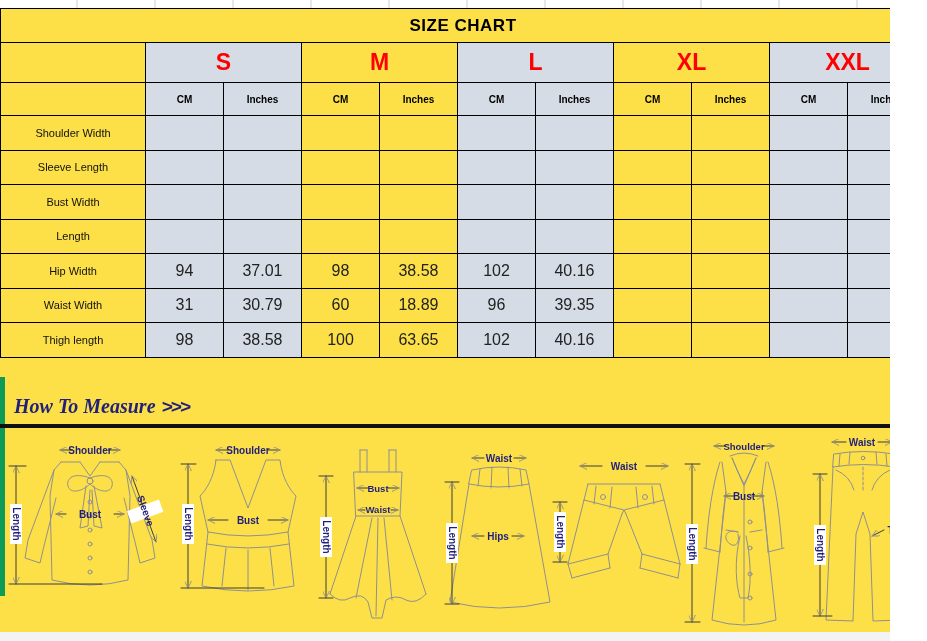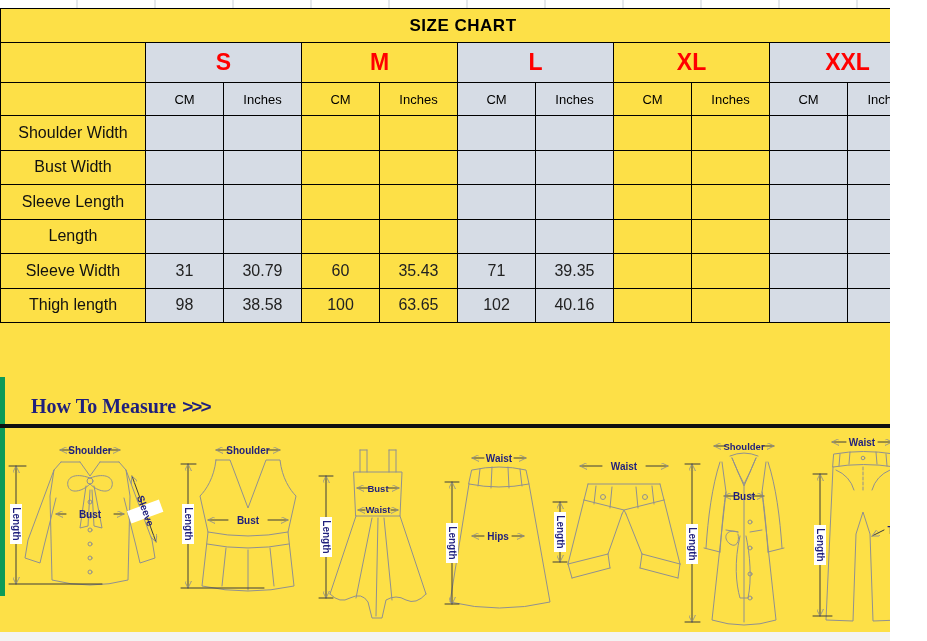--- a/index.html
+++ b/index.html
@@ -8,27 +8,27 @@
   
   .top-strip{position:absolute;left:0;top:0;width:927px;height:8px;background:#fff;
     background-image:repeating-linear-gradient(to right,transparent 0 76px,#e4e7eb 76px 78px);}
   
   table.size{position:absolute;left:0;top:8px;width:925px;border-collapse:collapse;table-layout:fixed;}
   table.size td{border:1.5px solid #000;padding:0;text-align:center;vertical-align:middle;overflow:hidden;}
   td.g{background:#d6dce5;}
   tr.title-row td{height:33px;font-weight:bold;font-size:17px;color:#000;letter-spacing:.5px;}
   tr.size-row td{height:39px;}
   td.sz{color:#f00;font-weight:bold;font-size:23px;}
-  tr.unit-row td{height:32px;font-weight:normal;font-size:13px;color:#000;}
+  tr.unit-row td{height:32px;font-weight:bold;font-size:10px;color:#000;}
   tr.data-row td{height:33.5px;font-size:16px;color:#222;}
-  tr.data-row td.rl{font-size:16px;color:#111;}
+  tr.data-row td.rl{font-size:11px;color:#111;}
   
   .green-bar{position:absolute;left:0;top:377px;width:5px;height:219px;background:#0d9b57;}
-  .measure-heading{position:absolute;left:31px;top:395px;color:#1f1f7d;
-     font-family:"Liberation Serif",serif;font-weight:bold;font-size:20px;white-space:nowrap;}
+  .measure-heading{position:absolute;left:14px;top:395px;color:#1f1f7d;
+     font-family:"Liberation Serif",serif;font-weight:bold;font-size:20px;white-space:nowrap;font-style:italic;}
   .measure-heading .arrows{font-family:"Liberation Sans",sans-serif;font-size:19px;letter-spacing:-2px;
      font-weight:900;padding-left:6px;}
   .black-rule{position:absolute;left:0;top:424px;width:927px;height:4px;background:#101010;}
   .diagrams svg{position:absolute;overflow:visible;}
   .diagrams path,.diagrams line,.diagrams circle,.diagrams polyline,.diagrams ellipse
      {fill:none;stroke:#909090;stroke-width:1;stroke-linecap:round;stroke-linejoin:round;}
   .diagrams .arrow{stroke:#3c3c3c;stroke-width:1;}
   .diagrams text{fill:#1f1f7d;font-weight:bold;font-size:10px;stroke:none;
      font-family:"Liberation Sans",sans-serif;text-anchor:middle;}
   .diagrams .s95{font-size:9.5px;}
@@ -79,65 +79,78 @@
       <td></td>
       <td></td>
       <td class="g"></td>
       <td class="g"></td>
       <td></td>
       <td></td>
       <td class="g"></td>
       <td class="g"></td>
     </tr>
     <tr class="data-row">
+      <td class="rl">Sleeve Length</td>
+      <td class="g"></td>
+      <td class="g"></td>
+      <td></td>
+      <td></td>
+      <td class="g"></td>
+      <td class="g"></td>
+      <td></td>
+      <td></td>
+      <td class="g"></td>
+      <td class="g"></td>
+    </tr>
+    <tr class="data-row">
       <td class="rl">Bust Width</td>
       <td class="g"></td>
       <td class="g"></td>
       <td></td>
       <td></td>
       <td class="g"></td>
       <td class="g"></td>
       <td></td>
       <td></td>
       <td class="g"></td>
       <td class="g"></td>
     </tr>
     <tr class="data-row">
-      <td class="rl">Sleeve Length</td>
-      <td class="g"></td>
-      <td class="g"></td>
-      <td></td>
-      <td></td>
-      <td class="g"></td>
-      <td class="g"></td>
-      <td></td>
-      <td></td>
-      <td class="g"></td>
-      <td class="g"></td>
-    </tr>
-    <tr class="data-row">
       <td class="rl">Length</td>
       <td class="g"></td>
       <td class="g"></td>
       <td></td>
       <td></td>
       <td class="g"></td>
       <td class="g"></td>
       <td></td>
       <td></td>
       <td class="g"></td>
       <td class="g"></td>
     </tr>
     <tr class="data-row">
-      <td class="rl">Sleeve Width</td>
+      <td class="rl">Hip Width</td>
+      <td class="g">94</td>
+      <td class="g">37.01</td>
+      <td>98</td>
+      <td>38.58</td>
+      <td class="g">102</td>
+      <td class="g">40.16</td>
+      <td></td>
+      <td></td>
+      <td class="g"></td>
+      <td class="g"></td>
+    </tr>
+    <tr class="data-row">
+      <td class="rl">Waist Width</td>
       <td class="g">31</td>
       <td class="g">30.79</td>
       <td>60</td>
-      <td>35.43</td>
-      <td class="g">71</td>
+      <td>18.89</td>
+      <td class="g">96</td>
       <td class="g">39.35</td>
       <td></td>
       <td></td>
       <td class="g"></td>
       <td class="g"></td>
     </tr>
     <tr class="data-row">
       <td class="rl">Thigh length</td>
       <td class="g">98</td>
       <td class="g">38.58</td>

